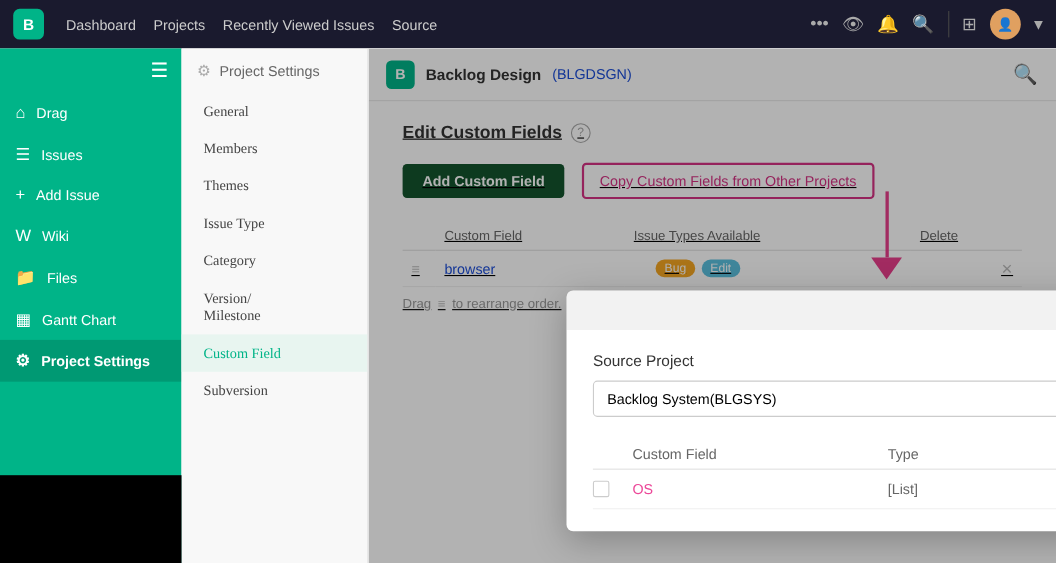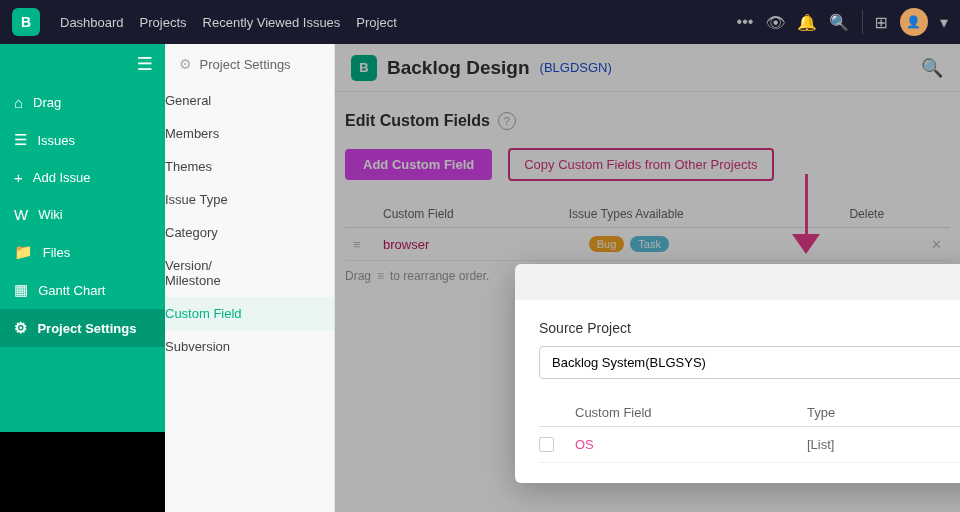--- a/index.html
+++ b/index.html
@@ -79,22 +79,22 @@
       flex-shrink: 0;
       overflow-y: auto;
     }
     .secondary-sidebar-header {
       display: flex; align-items: center; gap: 8px;
       padding: 12px 14px;
       color: #666; font-size: 13px;
     }
     .secondary-sidebar-header-icon { color: #aaa; font-size: 14px; }
     .secondary-nav-item {
-      padding: 9px 0;
-      color: #444; font-size: 13px; cursor: pointer;
+      padding: 9px 20px;
+      color: #444; font-size: 13px; cursor: pointer; font-family: Liberation Serif, serif;
     }
     .secondary-nav-item.active {
       background: #e8f5f0;
       color: #00b488;
       font-weight: 500;
     }
 
     
     .main-content {
       flex: 1;
@@ -114,46 +114,47 @@
     .project-header-left {
       display: flex; align-items: center; gap: 10px;
     }
     .project-icon {
       width: 26px; height: 26px;
       background: #00b488;
       border-radius: 5px;
       display: flex; align-items: center; justify-content: center;
       color: white; font-weight: bold; font-size: 13px;
     }
-    .project-title { font-size: 19px; font-weight: 600; color: #333; }
+    .project-title { font-size: 14px; font-weight: 600; color: #333; }
     .project-code { color: #1d4ed8; font-size: 13px; }
     .project-header-search { color: #aaa; font-size: 18px; cursor: pointer; }
 
     
     .edit-area {
-      padding: 20px 10px;
+      padding: 20px 31px;
+      text-decoration: underline;
     }
     .edit-area-title {
       display: flex; align-items: center; gap: 8px;
       margin-bottom: 18px;
     }
     .edit-area-title h2 { font-size: 16px; color: #333; font-weight: 600; }
     .help-icon {
       width: 18px; height: 18px;
       border: 1.5px solid #aaa;
       border-radius: 50%;
       display: flex; align-items: center; justify-content: center;
       color: #aaa; font-size: 11px; cursor: pointer;
     }
     .edit-area-buttons {
       display: flex; align-items: center; gap: 16px;
       margin-bottom: 20px;
     }
     .btn-add {
-      background: #d946ef;
+      background: #14532d;
       color: white;
       border: none;
       padding: 8px 18px;
       border-radius: 4px;
       font-size: 13px;
       font-weight: 600;
       cursor: pointer;
     }
     .btn-copy {
       background: white;
@@ -178,21 +179,21 @@
       font-size: 12px;
       border-bottom: 1px solid #e0e0e0;
     }
     .custom-fields-table td {
       padding: 8px;
       border-bottom: 1px solid #f0f0f0;
       vertical-align: middle;
     }
     .th-delete { text-align: right; }
     .td-drag { color: #bbb; width: 24px; }
-    .td-name { color: #be185d; font-weight: 500; }
+    .td-name { color: #1d4ed8; font-weight: 500; }
     .td-types { display: flex; gap: 6px; margin-left: 20px; }
     .badge-bug {
       background: #f5a623;
       color: white;
       padding: 2px 8px;
       border-radius: 10px;
       font-size: 11px;
     }
     .badge-task {
       background: #5bc0de;
@@ -308,21 +309,21 @@
 <body>
 
 <nav class="top-nav">
   <div class="top-nav-logo">
     <span>B</span>
   </div>
   <div class="top-nav-links">
     <span class="top-nav-link">Dashboard</span>
     <span class="top-nav-link">Projects</span>
     <span class="top-nav-link">Recently Viewed Issues</span>
-    <span class="top-nav-link">Project</span>
+    <span class="top-nav-link">Source</span>
   </div>
   <div class="top-nav-actions">
     <span class="top-nav-icon">•••</span>
     <span class="top-nav-icon">👁</span>
     <span class="top-nav-icon">🔔</span>
     <span class="top-nav-icon">🔍</span>
     <div class="top-nav-separator"></div>
     <span class="top-nav-icon">⊞</span>
     <div class="top-nav-avatar">👤</div>
     <span class="top-nav-icon">▾</span>
@@ -414,21 +415,21 @@
             <th class="th-delete">Delete</th>
           </tr>
         </thead>
         <tbody>
           <tr>
             <td class="td-drag">≡</td>
             <td class="td-name">browser</td>
             <td>
               <div class="td-types">
                 <span class="badge-bug">Bug</span>
-                <span class="badge-task">Task</span>
+                <span class="badge-task">Edit</span>
               </div>
             </td>
             <td class="td-delete">✕</td>
           </tr>
         </tbody>
       </table>
 
       <div class="drag-hint">
         <span>Drag</span>
         <span style="color:#bbb;">≡</span>

